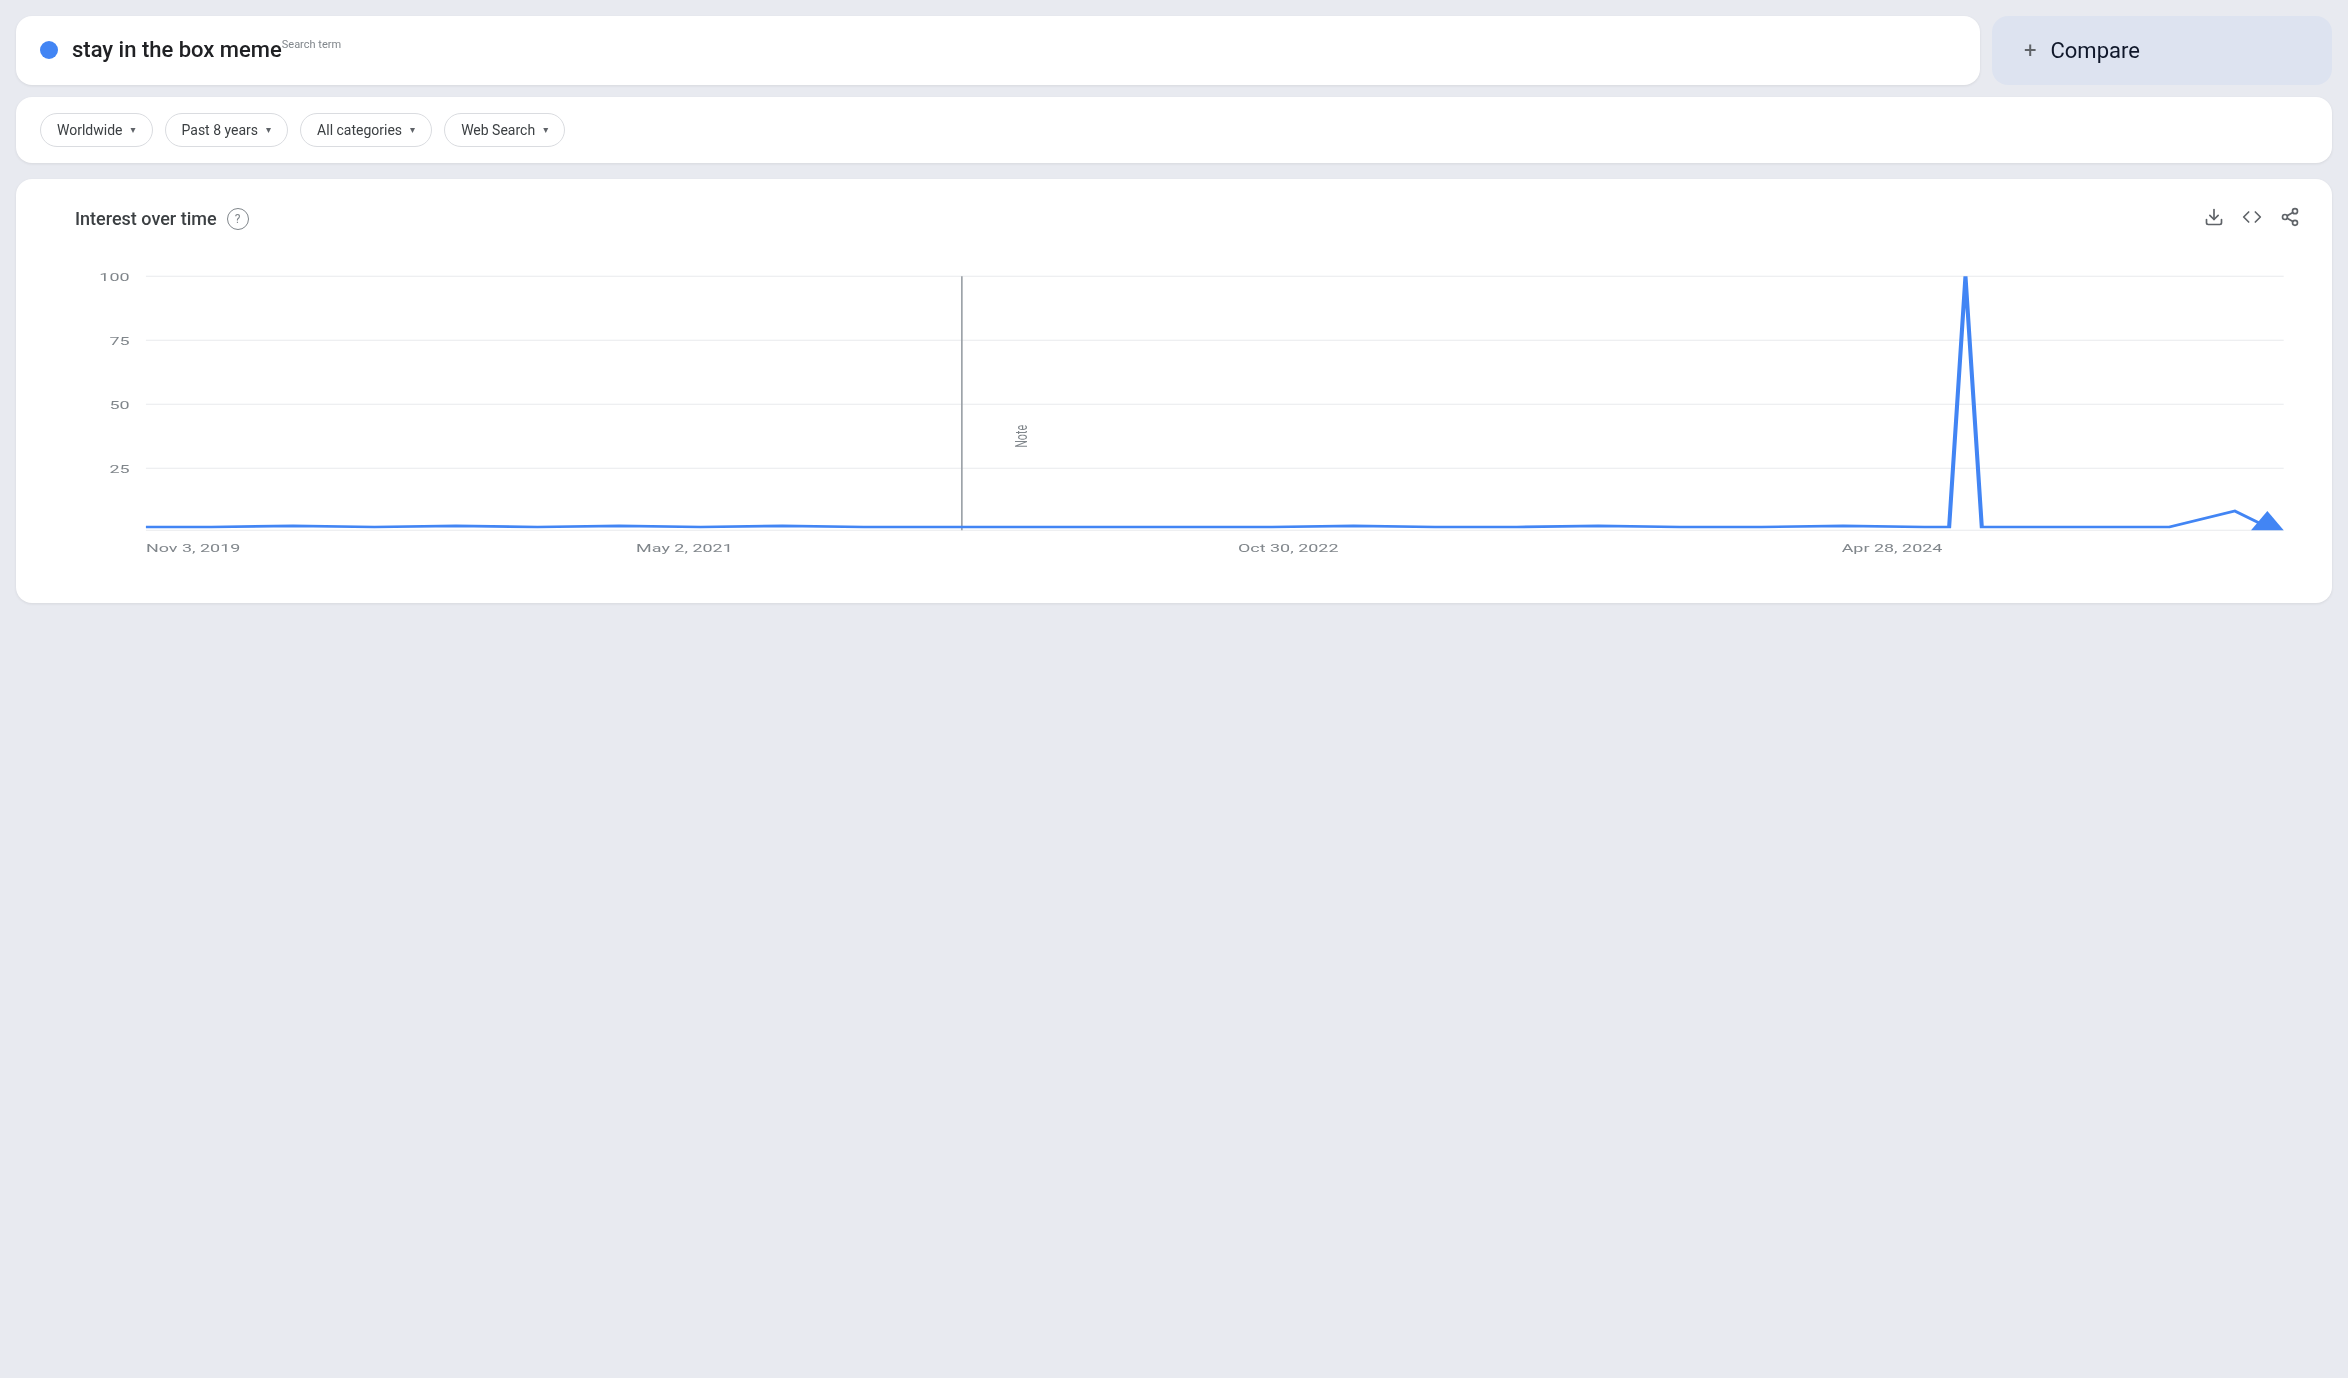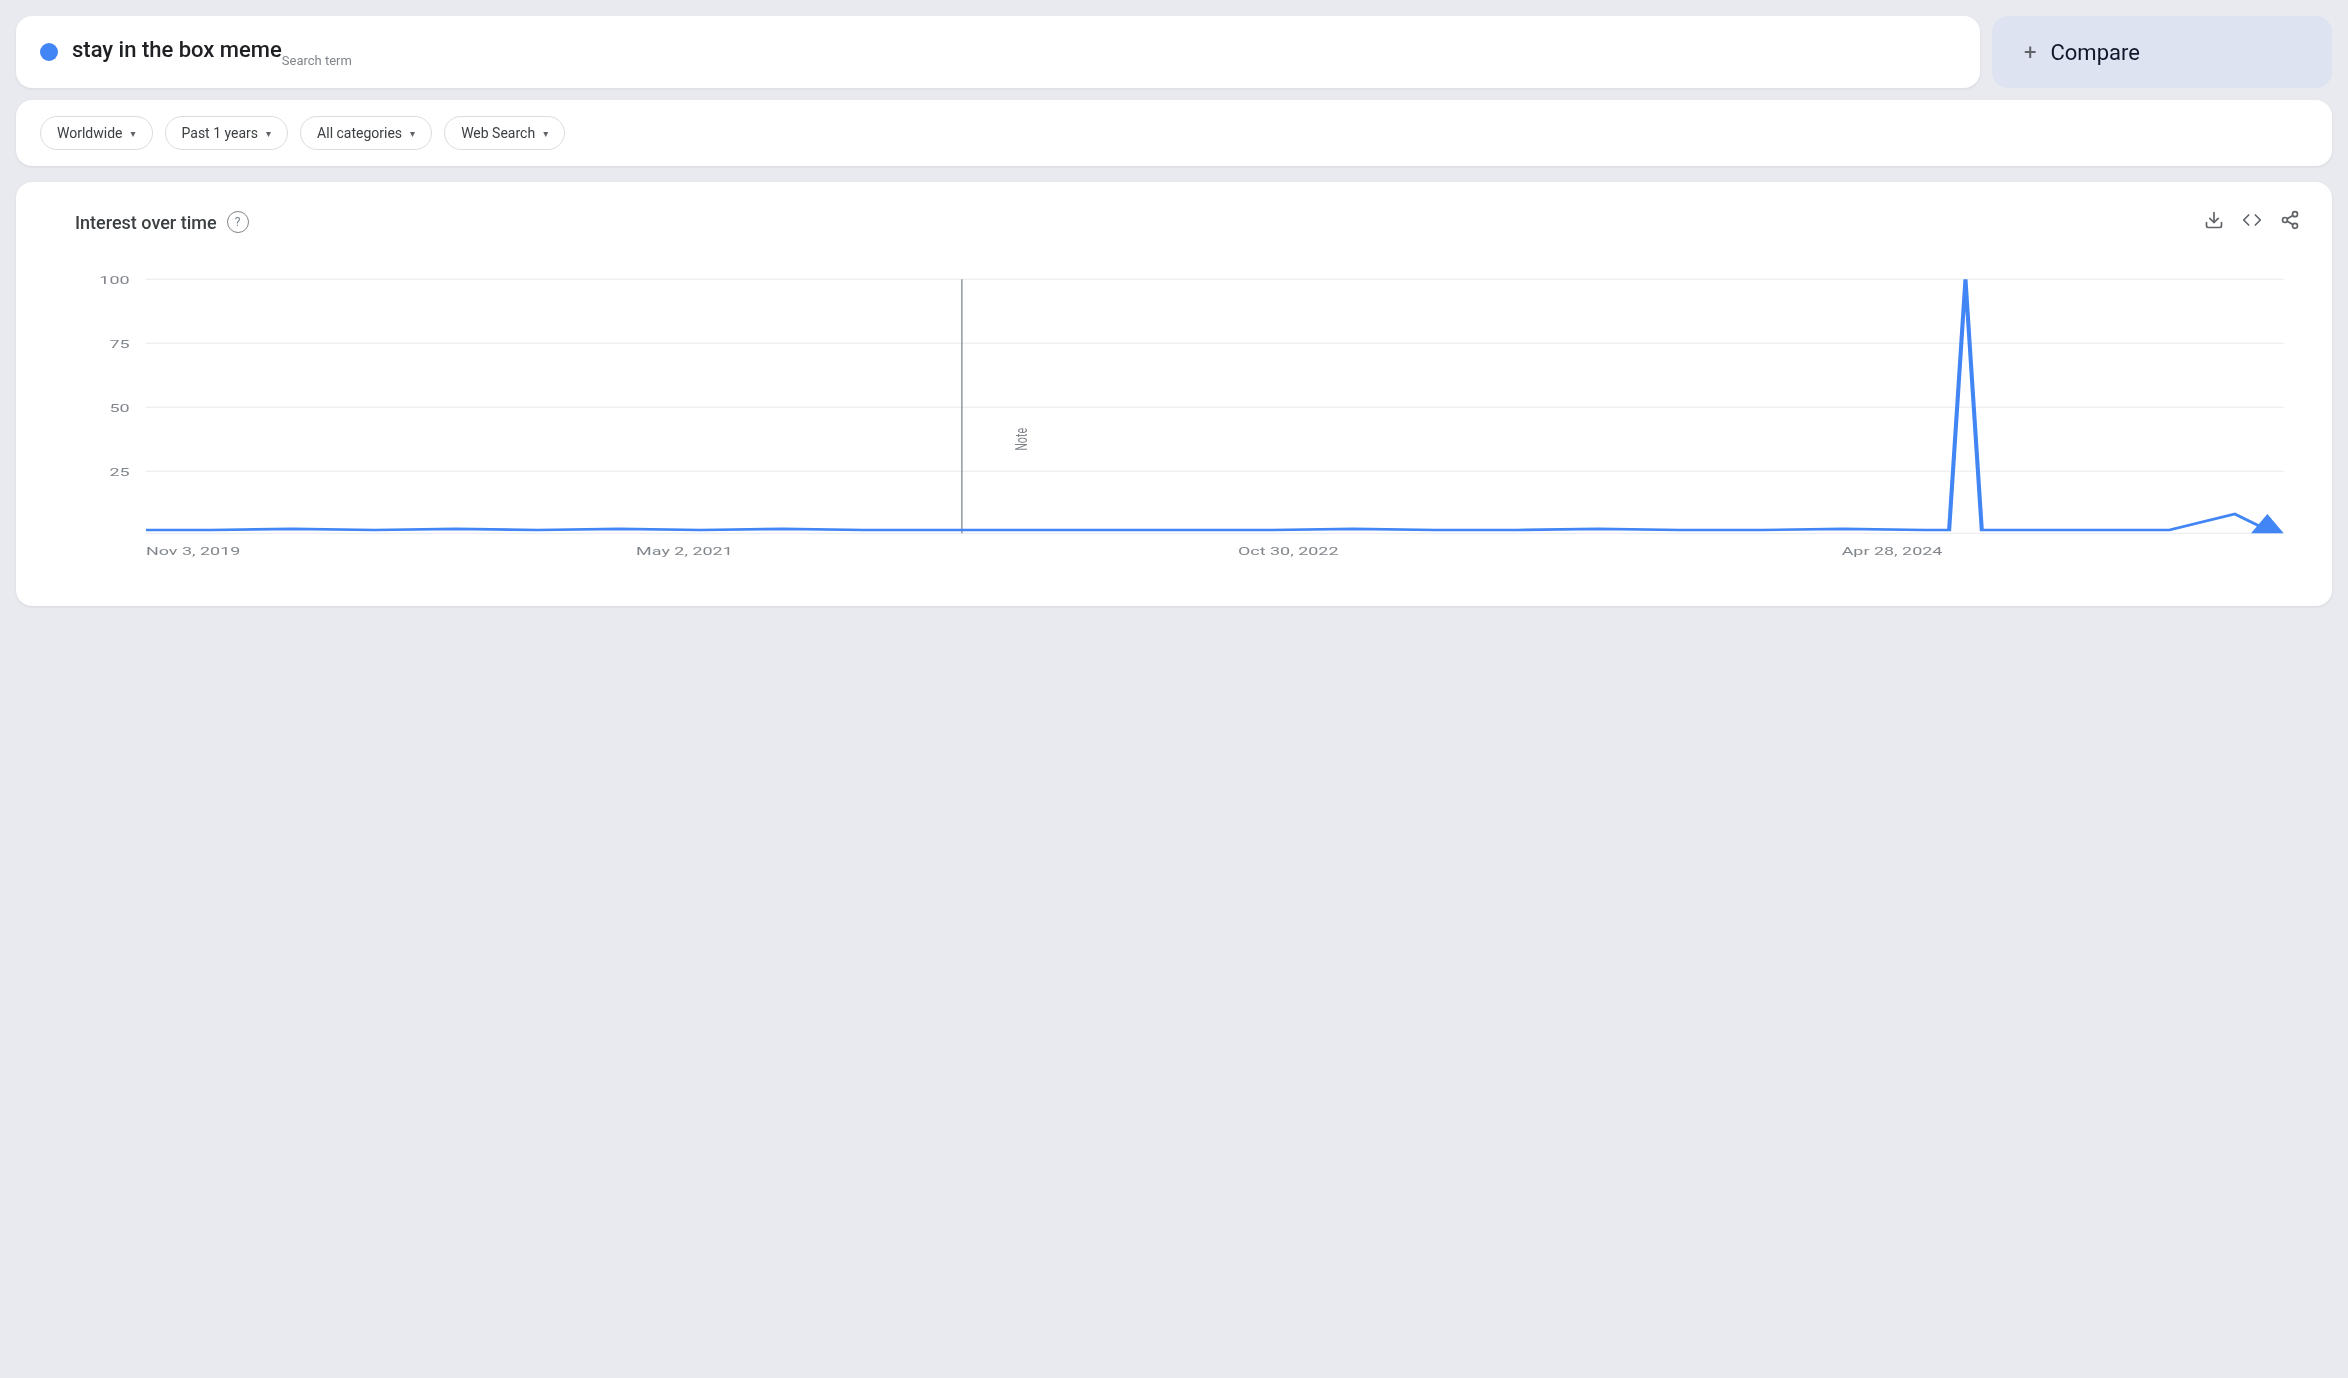--- a/index.html
+++ b/index.html
@@ -41,23 +41,23 @@
     }
 
     .search-title {
       font-size: 22px;
       font-weight: 500;
       color: #202124;
       line-height: 1.3;
     }
 
     .search-subtitle {
-      font-size: 13px;
+      font-size: 11px;
       color: #80868b;
-      margin-top: 17px;
+      margin-top: 2px;
     }
 
     .compare-card {
       background: #dde3f0;
       border-radius: 16px;
       padding: 20px 32px;
       display: flex;
       align-items: center;
       gap: 14px;
       min-width: 340px;
@@ -211,21 +211,21 @@
     <span class="compare-label">Compare</span>
   </div>
 </div>
 
 <div class="filters-card">
   <button class="filter-btn">
     <span>Worldwide</span>
     <span class="chevron-icon">▾</span>
   </button>
   <button class="filter-btn">
-    <span>Past 1 years</span>
+    <span>Past 8 years</span>
     <span class="chevron-icon">▾</span>
   </button>
   <button class="filter-btn">
     <span>All categories</span>
     <span class="chevron-icon">▾</span>
   </button>
   <button class="filter-btn">
     <span>Web Search</span>
     <span class="chevron-icon">▾</span>
   </button>

